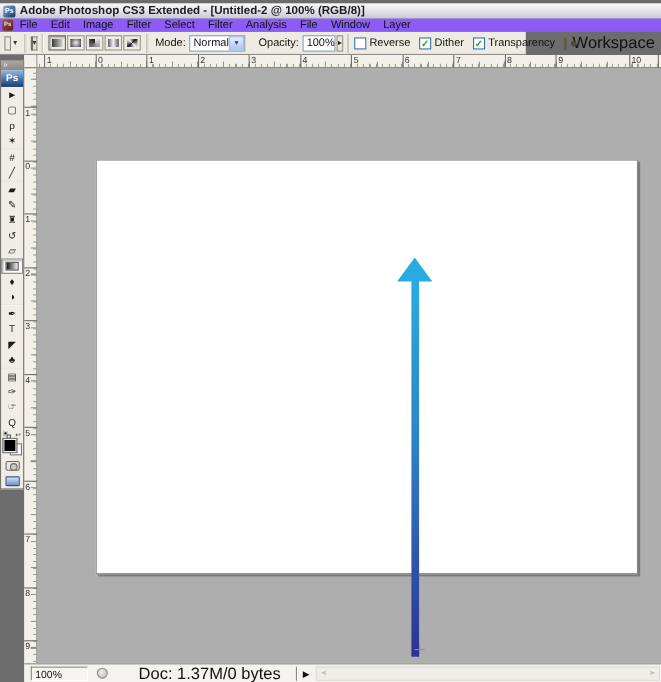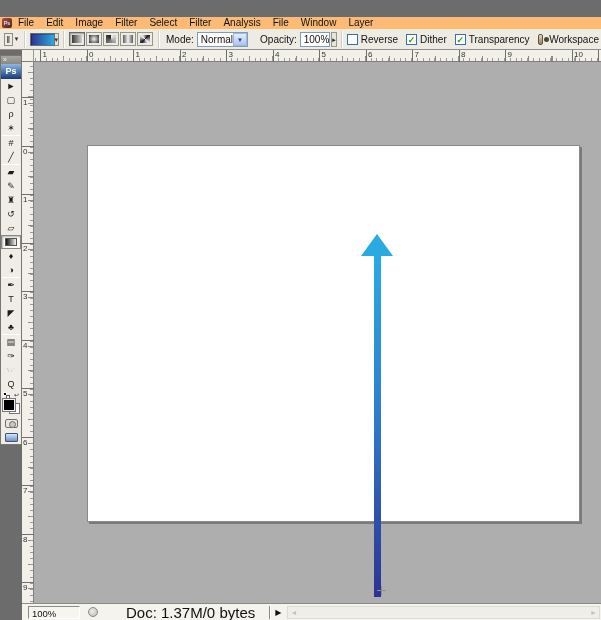--- a/index.html
+++ b/index.html
@@ -16,28 +16,28 @@
     background:linear-gradient(#fafafc,#d3d3de 80%,#c7c7d2);
     display:flex; align-items:center; padding-left:3px; }
   .app-icon { width:11px; height:11px; border-radius:2px; flex:0 0 11px;
     background:linear-gradient(135deg,#7db2e8,#16335f); color:#fff;
     font-size:6.5px; font-weight:bold; text-align:center; line-height:11px; }
   .title-text { margin-left:4px; font-size:10.5px; font-weight:bold; color:#1d1d1d;
     white-space:nowrap; letter-spacing:0; }
 
   
   .menubar { position:absolute; left:0; top:17px; width:601px; height:12px;
-    background:#fdba74; display:flex; align-items:center; padding-left:2px; }
+    background:#8b5cf6; display:flex; align-items:center; padding-left:2px; }
   .doc-icon { width:10px; height:10px; border-radius:2px; flex:0 0 10px;
     background:linear-gradient(135deg,#a85040,#5e1f16); color:#cfe2ff;
     font-size:5.5px; font-weight:bold; text-align:center; line-height:10px; }
   .menu-item { font-size:10px; color:#111; padding:0 6px; line-height:12px; cursor:default; }
 
   
-  .optionsbar { position:absolute; left:0; top:29px; width:601px; height:21px;
+  .optionsbar { position:absolute; left:0; top:29px; width:478px; height:21px;
     background:#edebe2; border-bottom:1px solid #8f8f8f; display:flex; align-items:center;
     font-size:10px; color:#111; padding-left:4px; }
   .sep { width:2px; height:17px; margin:0 4px;
     border-left:1px solid #cfcdc4; border-right:1px solid #fff; background:#9b9a92; }
   .preset-chip { width:17px; height:13px; border:1px solid #8e8d85; background:#e6e4db;
     padding:2px; background-clip:content-box;
     background-image:linear-gradient(90deg,#1b1b1b,#f0f0f0); }
   .drop-arrow { font-size:7px; color:#333; padding:0 2px; }
   .grad-preview { width:88px; height:13px; border:1px solid #6f6e66;
     box-shadow:inset 1px 1px 0 rgba(0,0,0,.25); }
@@ -63,21 +63,21 @@
   .mini-arrow-btn { width:12px; height:15px; border:1px solid #97968e; background:#e6e4db;
     font-size:7px; text-align:center; line-height:14px; color:#222; margin-left:1px; }
   .opt-check { display:flex; align-items:flex-end; margin-right:8px; }
   .cb { width:11px; height:11px; background:#fff; border:1px solid #3a6ea5; margin-right:3px;
     font-size:9px; line-height:10px; text-align:center; color:#21a121; font-weight:bold; }
   .flex-spacer { flex:1; }
   .bridge-icon { width:16px; height:11px; border:1px solid #5f553c; border-radius:2px;
     background:linear-gradient(#e4d9bc,#8d8262); position:relative; margin-right:6px; }
   .bridge-icon:after { content:""; position:absolute; left:5px; top:2px; width:5px; height:5px;
     border-radius:50%; background:#4e4735; }
-  .workspace-label { font-size:10px; margin-right:2px; white-space:nowrap; }
+  .workspace-label { font-size:15px; margin-right:2px; white-space:nowrap; }
 
   
   .toolbox { position:absolute; left:0; top:55px; width:22px;
     background:#efede6; border:1px solid #77766f; z-index:5; }
   .tb-header { height:8px; background:linear-gradient(#a7a5a0,#8b8984); color:#f2f2f2;
     font-size:7px; line-height:7px; padding-left:2px; }
   .tb-logo { height:15px; background:linear-gradient(#8fb6e4,#123b78); color:#fff;
     font-weight:bold; font-size:9px; text-align:center; line-height:15px; }
   .tool { height:14px; display:flex; align-items:center; justify-content:center; }
   .tool .glyph { font-size:9px; color:#1c1c1c; line-height:10px; }
@@ -157,20 +157,24 @@
     border:1px solid #dddbd2; display:flex; align-items:center; justify-content:space-between;
     font-size:7px; color:#c4c2ba; padding:0 2px; }
 </style>
 </head>
 <body>
 
 <div id="app" data-name="photoshop-window">
 
   <div class="red-strip" data-name="parent-window-strip"></div>
 
+  <div class="titlebar" data-name="title-bar">
+    <div class="app-icon" data-name="photoshop-app-icon">Ps</div>
+    <div class="title-text" data-name="window-title">Adobe Photoshop CS3 Extended - [Untitled-2 @ 100% (RGB/8)]</div>
+  </div>
 
   <div class="menubar" data-name="menu-bar">
     <div class="doc-icon" data-name="document-icon">Ps</div>
     <div id="menu-items" data-name="menu-bar-items" style="display:flex;align-items:center;">
         <span class="menu-item" data-name="menu-item-file">File</span>
         <span class="menu-item" data-name="menu-item-edit">Edit</span>
         <span class="menu-item" data-name="menu-item-image">Image</span>
         <span class="menu-item" data-name="menu-item-layer">Filter</span>
         <span class="menu-item" data-name="menu-item-select">Select</span>
         <span class="menu-item" data-name="menu-item-filter">Filter</span>

